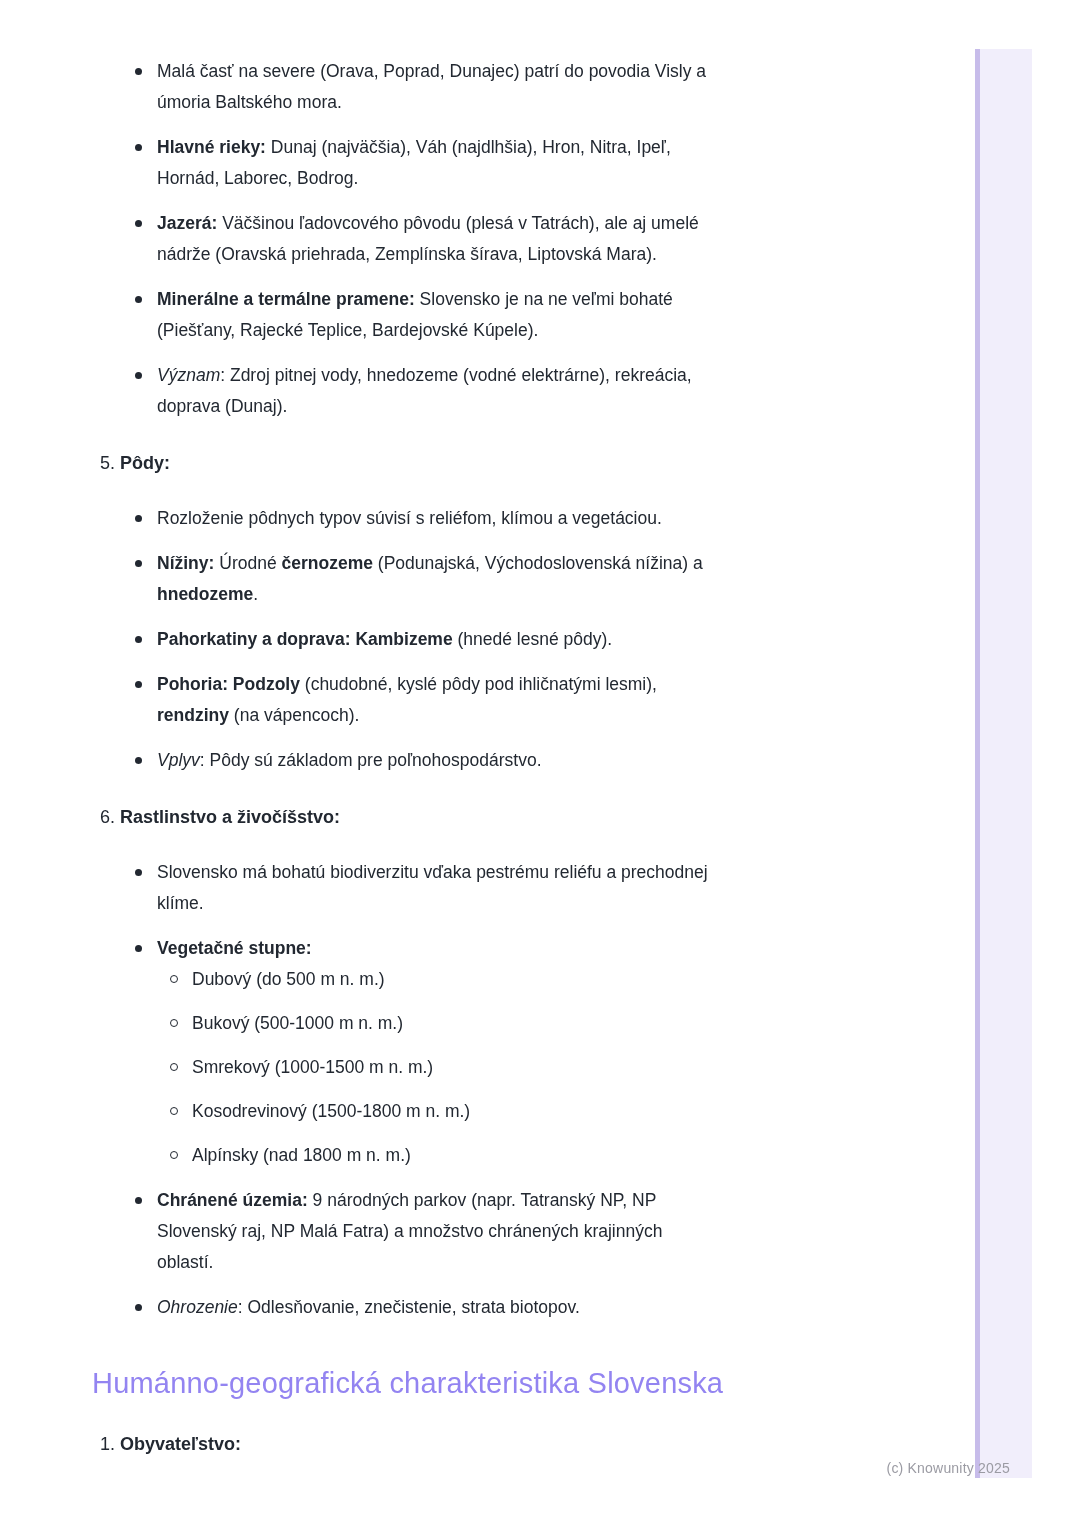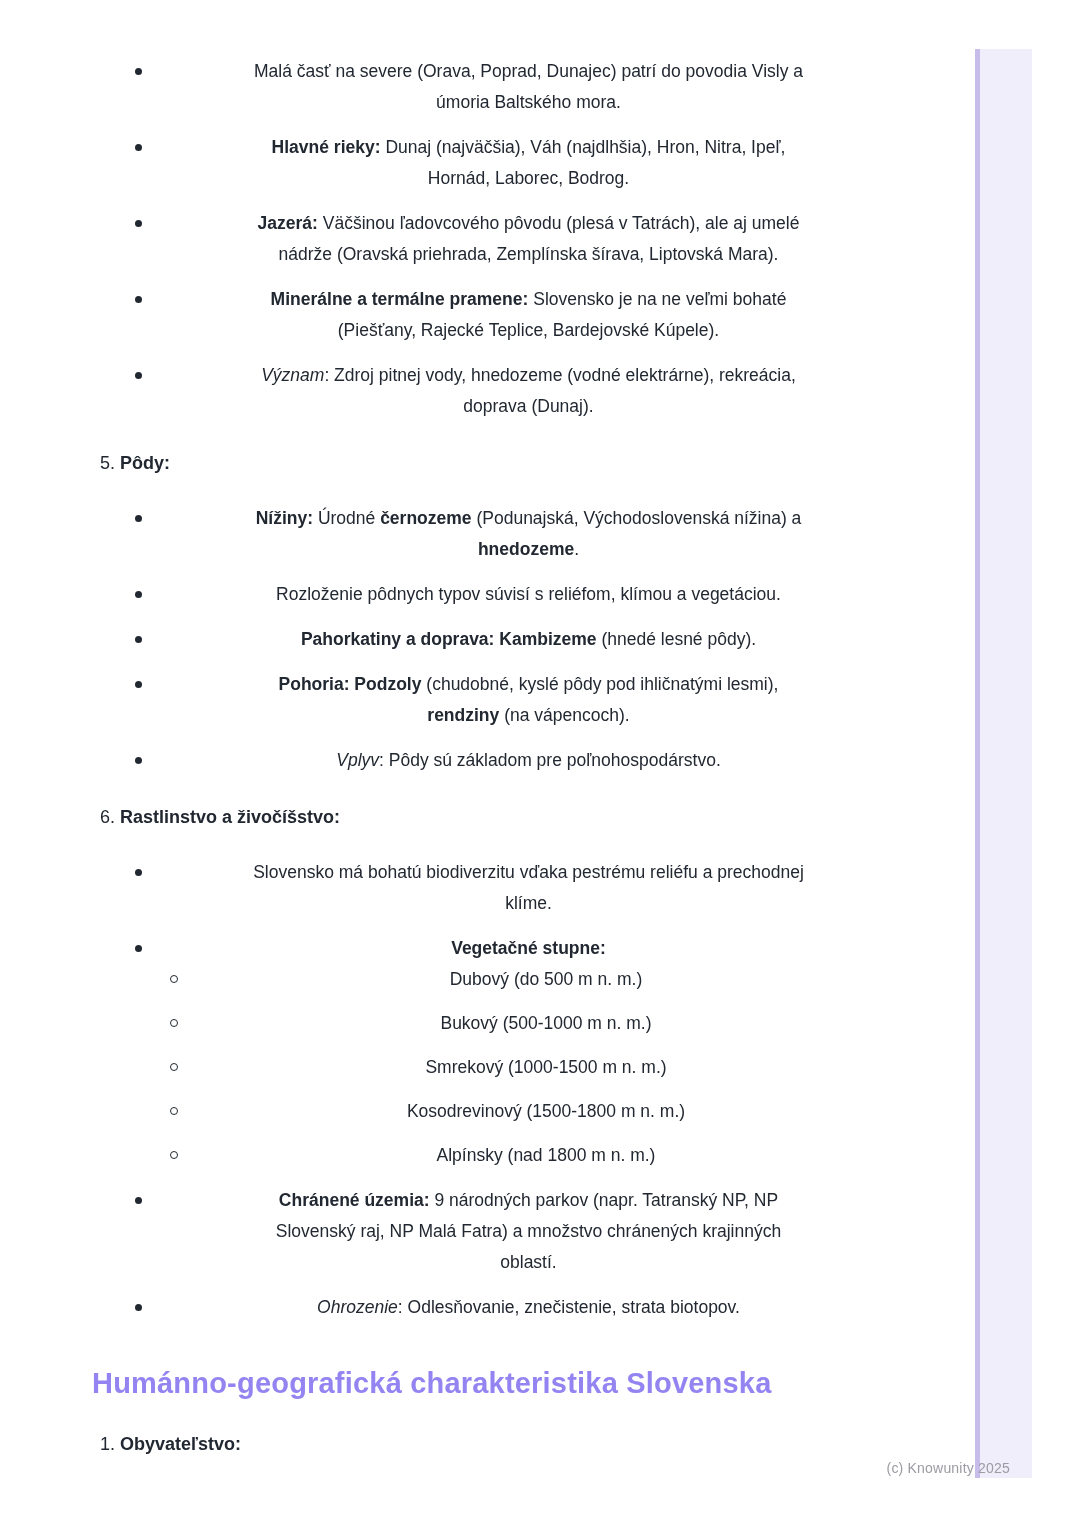--- a/index.html
+++ b/index.html
@@ -40,21 +40,20 @@
   }
   .content ul.bullets {
     list-style: none;
     margin: 0;
     padding: 0 0 0 157px;
     font-size: 17.5px;
     line-height: 31px;
   }
   .content ul.bullets > li {
     position: relative;
-    text-align: center;
   }
   .content ul.bullets > li + li { margin-top: 14px; }
   .content ul.bullets > li::before {
     content: "";
     position: absolute;
     left: -22px;
     top: 12px;
     width: 7px;
     height: 7px;
     border-radius: 50%;
@@ -83,21 +82,21 @@
     margin: 26px 0 24px 100px;
     font-size: 18px;
     line-height: 31px;
   }
   .num-heading .num { font-weight: 400; }
   .num-heading strong { font-weight: 700; }
   h1.doc-h1 {
     margin: 40px 0 15px 92px;
     font-size: 29px;
     line-height: 40px;
-    font-weight: 700;
+    font-weight: 400;
     color: var(--accent);
     letter-spacing: 0.2px;
   }
   strong { font-weight: 700; }
   em { font-style: italic; }
   .watermark {
     position: absolute;
     top: 1459px;
     right: 70px;
     font-size: 14px;
@@ -115,22 +114,22 @@
 <div class="content" id="doc-content">
     <ul class="bullets">
       <li><span>Malá časť na severe (Orava, Poprad, Dunajec) patrí do povodia Visly a</span><br><span>úmoria Baltského mora.</span></li>
       <li><strong>Hlavné rieky:</strong><span> Dunaj (najväčšia), Váh (najdlhšia), Hron, Nitra, Ipeľ,</span><br><span>Hornád, Laborec, Bodrog.</span></li>
       <li><strong>Jazerá:</strong><span> Väčšinou ľadovcového pôvodu (plesá v Tatrách), ale aj umelé</span><br><span>nádrže (Oravská priehrada, Zemplínska šírava, Liptovská Mara).</span></li>
       <li><strong>Minerálne a termálne pramene:</strong><span> Slovensko je na ne veľmi bohaté</span><br><span>(Piešťany, Rajecké Teplice, Bardejovské Kúpele).</span></li>
       <li><em>Význam</em><span>: Zdroj pitnej vody, hnedozeme (vodné elektrárne), rekreácia,</span><br><span>doprava (Dunaj).</span></li>
     </ul>
     <div class="num-heading"><span class="num">5. </span><strong>Pôdy:</strong></div>
     <ul class="bullets">
+      <li><span>Rozloženie pôdnych typov súvisí s reliéfom, klímou a vegetáciou.</span></li>
       <li><strong>Nížiny:</strong><span> Úrodné </span><strong>černozeme</strong><span> (Podunajská, Východoslovenská nížina) a</span><br><strong>hnedozeme</strong><span>.</span></li>
-      <li><span>Rozloženie pôdnych typov súvisí s reliéfom, klímou a vegetáciou.</span></li>
       <li><strong>Pahorkatiny a doprava: Kambizeme</strong><span> (hnedé lesné pôdy).</span></li>
       <li><strong>Pohoria: Podzoly</strong><span> (chudobné, kyslé pôdy pod ihličnatými lesmi),</span><br><strong>rendziny</strong><span> (na vápencoch).</span></li>
       <li><em>Vplyv</em><span>: Pôdy sú základom pre poľnohospodárstvo.</span></li>
     </ul>
     <div class="num-heading"><span class="num">6. </span><strong>Rastlinstvo a živočíšstvo:</strong></div>
     <ul class="bullets">
       <li><span>Slovensko má bohatú biodiverzitu vďaka pestrému reliéfu a prechodnej</span><br><span>klíme.</span></li>
       <li><strong>Vegetačné stupne:</strong><ul class="sub">
           <li>Dubový (do 500 m n. m.)</li>
           <li>Bukový (500-1000 m n. m.)</li>

